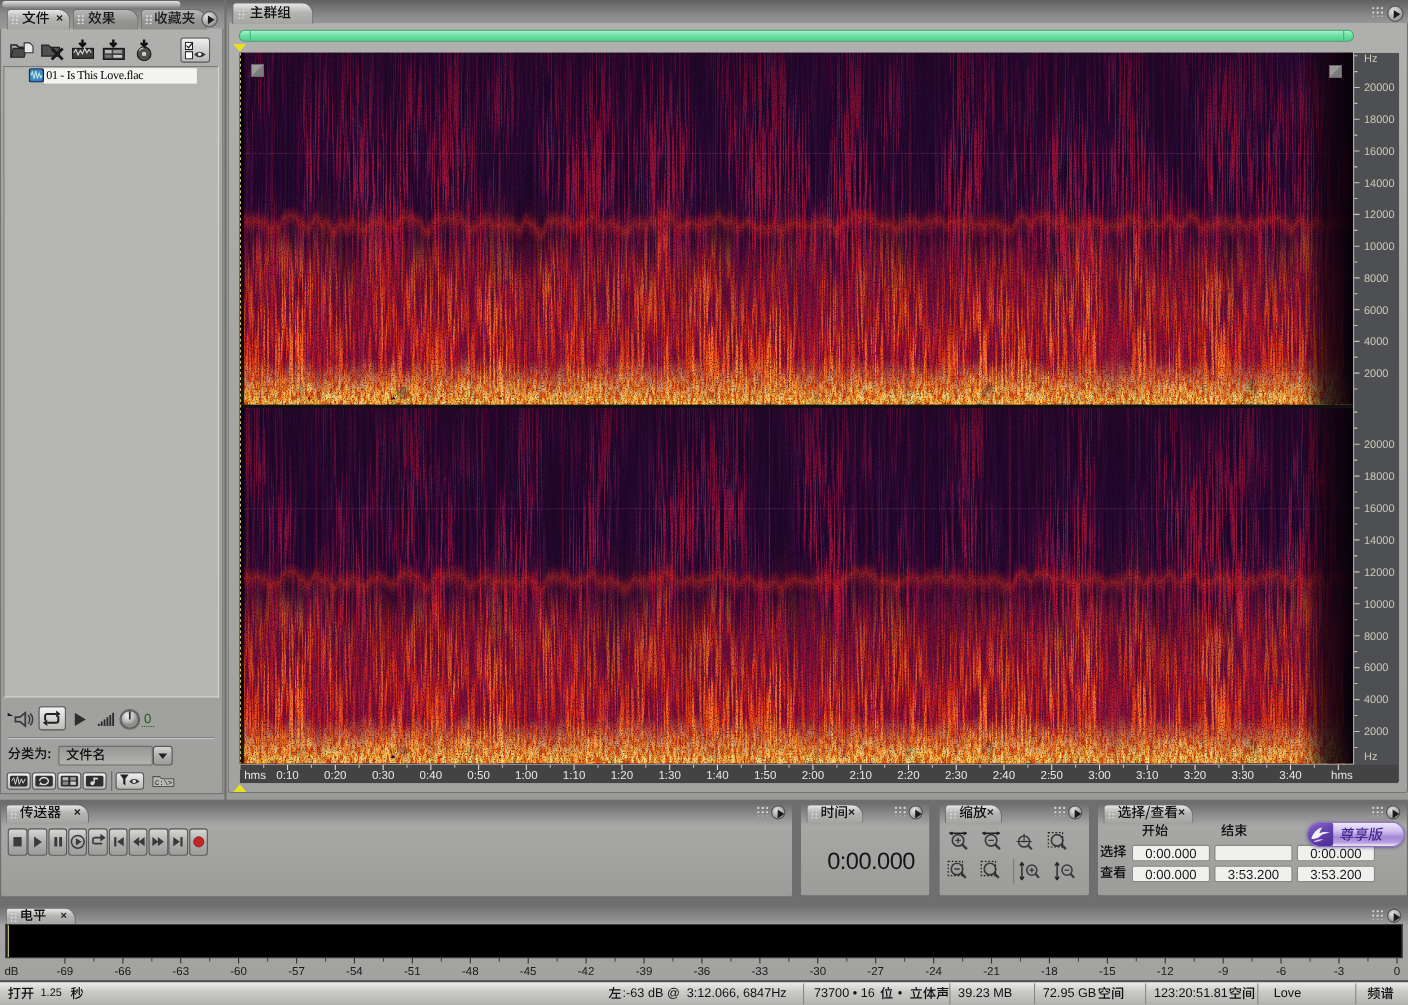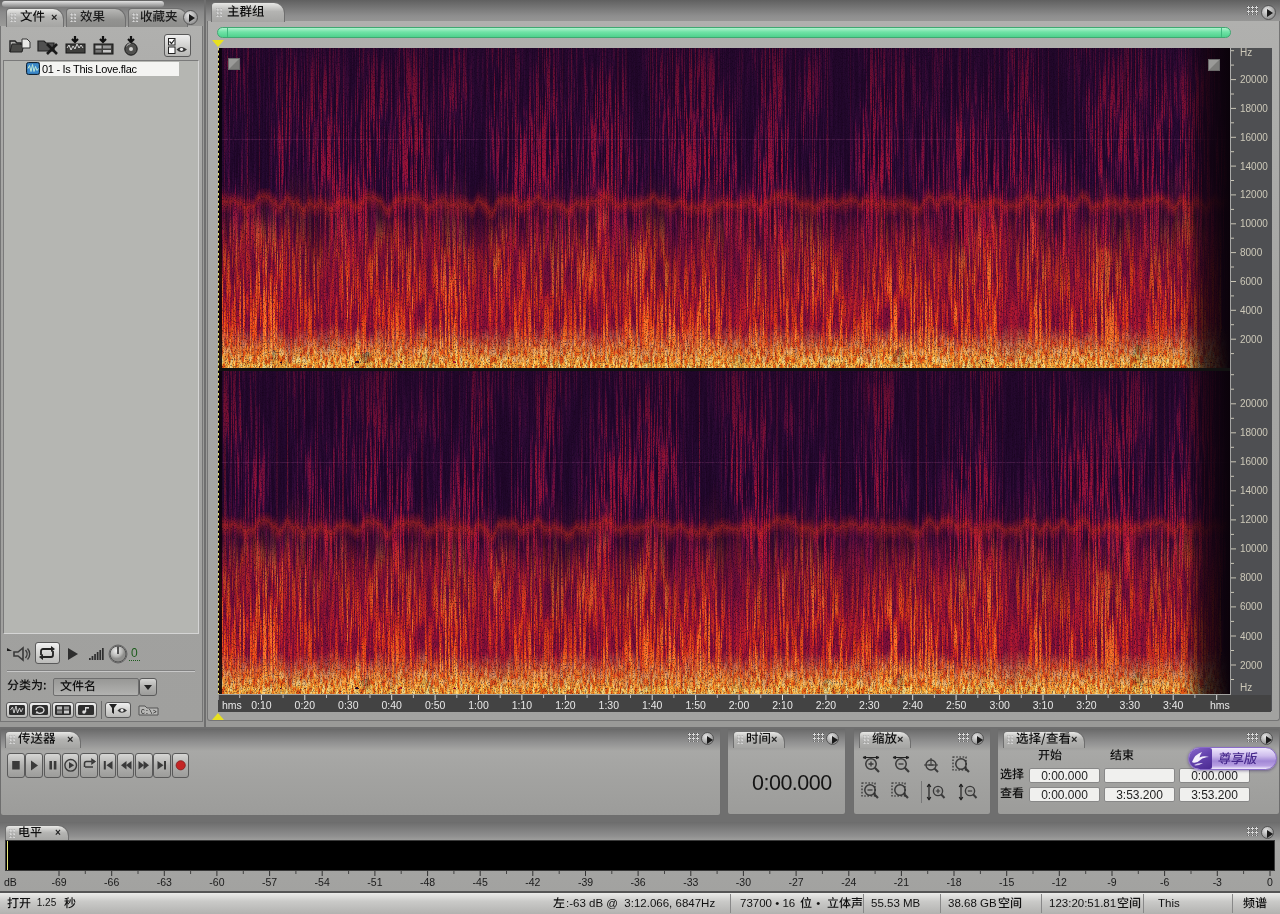--- a/index.html
+++ b/index.html
@@ -71,21 +71,21 @@
       <path d="M8.5 11.5 q4.5-5 10.5 0 q-6 5 -10.5 0 z" fill="#333"></path>
       <circle cx="13.5" cy="11.3" r="1.6" fill="#eee"></circle>
     </svg>
     <div class="abs" style="left:3px;top:60px;width:196px;height:574px;background:#b5b6b2;border:1px solid #7a7a7a;border-right-color:#d5d5d5;border-bottom-color:#d5d5d5"></div>
     <svg class="abs" style="left:26px;top:62px" width="14" height="13">
       <rect x="0.5" y="0.5" width="13" height="12" rx="2" fill="#2a6ea8" stroke="#123"></rect>
       <rect x="1.5" y="1.5" width="11" height="10" rx="1.5" fill="#3c88c8"></rect>
       <path d="M2 6.5 l1.5-3 1.5 6 1.5-7 1.5 7 1.5-5 1.5 4 1.5-2" stroke="#bfe8d8" stroke-width="1" fill="none"></path>
     </svg>
     <div class="abs" style="left:40px;top:61.5px;width:139px;height:14.5px;background:#f4f4f2"></div>
-    <div class="abs" style="left:42px;top:63px;font-family:Liberation Sans, sans-serif;font-size:11px;color:#000;letter-spacing:-0.3px;white-space:pre">01 - Is This Love.flac</div>
+    <div class="abs" style="left:42px;top:63px;font-family:Liberation Serif, serif;font-size:11px;color:#000;letter-spacing:-0.3px;white-space:pre">01 - Is This Love.flac</div>
     <svg class="abs" style="left:6px;top:645px" width="26" height="18">
       <path d="M1 3 l5 3 -5 0 z" fill="#1a1a1a"></path>
       <path d="M8 7 h4 l5-4 v12 l-5-4 h-4 z" fill="none" stroke="#3a3a3a" stroke-width="1.6"></path>
       <path d="M19.5 5 a6 6 0 0 1 0 8 M21.5 3.5 a8 8 0 0 1 0 11" stroke="#3a3a3a" stroke-width="1.4" fill="none"></path>
     </svg>
     <div class="btn" style="left:35px;top:642px;width:25px;height:22px;background:linear-gradient(180deg,#f2f2f2,#d2d2d0 55%,#bcbcba)"></div>
     <svg class="abs" style="left:39px;top:646px" width="18" height="14">
       <path d="M2 9 v-4 a2 2 0 0 1 2-2 h8 M14 5 v4 a2 2 0 0 1 -2 2 h-8" stroke="#222" stroke-width="1.8" fill="none"></path>
       <path d="M12 0 l4 3 -4 3 z M4 8 l-4 3 4 3 z" fill="#222"></path>
     </svg>
@@ -871,25 +871,25 @@
     </svg>
     <div class="abs" style="left:566px;top:897px;font-size:11.5px;color:#111;font-family:'Liberation Sans';white-space:pre">:-63 dB @  3:12.066, 6847Hz</div>
     <div class="abs" style="left:740px;top:897px;font-size:11.5px;color:#111;font-family:'Liberation Sans';white-space:pre">73700 • 16 </div>
     <svg style="position:absolute;left:800px;top:897px;" width="14" height="15">
       <path transform="translate(0,10.3)" d="M4.4 -8H11V-6.9H4.4ZM5.1 -6.1 6.2 -6.3Q6.3 -5.7 6.5 -5Q6.6 -4.4 6.7 -3.7Q6.8 -3 6.9 -2.4Q7 -1.8 7 -1.4L5.9 -1Q5.9 -1.5 5.8 -2.1Q5.7 -2.7 5.6 -3.4Q5.5 -4.1 5.4 -4.8Q5.3 -5.5 5.1 -6.1ZM9.2 -6.4 10.4 -6.2Q10.3 -5.5 10.1 -4.7Q10 -3.8 9.8 -3Q9.6 -2.2 9.4 -1.5Q9.2 -0.8 9.1 -0.2L8.1 -0.4Q8.2 -1 8.4 -1.7Q8.6 -2.5 8.7 -3.3Q8.9 -4.1 9 -4.9Q9.1 -5.7 9.2 -6.4ZM3.9 -0.6H11.5V0.5H3.9ZM6.7 -10 7.8 -10.3Q8 -9.8 8.2 -9.3Q8.3 -8.8 8.4 -8.4L7.3 -8.1Q7.2 -8.5 7.1 -9Q6.9 -9.5 6.7 -10ZM3.3 -10.1 4.4 -9.8Q4 -8.7 3.4 -7.7Q2.9 -6.7 2.3 -5.8Q1.7 -4.9 1 -4.3Q1 -4.4 0.9 -4.6Q0.8 -4.8 0.6 -5.1Q0.5 -5.3 0.4 -5.4Q1 -6 1.5 -6.7Q2.1 -7.5 2.5 -8.3Q3 -9.2 3.3 -10.1ZM2 -6.9 3.2 -8 3.2 -8V1H2Z" fill="#111"></path>
     </svg>
     <div class="abs" style="left:813px;top:897px;font-size:11.5px;color:#111;font-family:'Liberation Sans';white-space:pre"> • </div>
     <svg style="position:absolute;left:827px;top:897px;" width="38" height="15">
       <path transform="translate(0,10.3)" d="M1.1 -7.9H10.9V-6.8H1.1ZM0.6 -0.6H11.4V0.5H0.6ZM2.7 -6 3.9 -6.3Q4.1 -5.5 4.3 -4.6Q4.5 -3.7 4.7 -2.9Q4.9 -2 5 -1.3L3.8 -1Q3.7 -1.7 3.5 -2.6Q3.4 -3.4 3.2 -4.3Q2.9 -5.2 2.7 -6ZM8.2 -6.2 9.4 -6Q9.2 -5.3 9 -4.5Q8.8 -3.7 8.5 -2.9Q8.3 -2.1 8 -1.4Q7.7 -0.7 7.5 -0.1L6.4 -0.4Q6.6 -1 6.9 -1.7Q7.1 -2.4 7.4 -3.2Q7.6 -4 7.8 -4.8Q8 -5.6 8.2 -6.2ZM5 -9.9 6.1 -10.2Q6.3 -9.8 6.5 -9.2Q6.7 -8.7 6.8 -8.3L5.6 -8Q5.5 -8.4 5.4 -8.9Q5.2 -9.5 5 -9.9Z M14.9 -10.1 15.9 -9.8Q15.6 -8.8 15.1 -7.7Q14.6 -6.7 14.1 -5.8Q13.5 -4.9 12.9 -4.3Q12.9 -4.4 12.7 -4.6Q12.6 -4.8 12.5 -5.1Q12.4 -5.3 12.3 -5.4Q12.8 -6 13.3 -6.7Q13.8 -7.5 14.2 -8.3Q14.6 -9.2 14.9 -10.1ZM13.8 -6.9 14.9 -8 14.9 -8V1H13.8ZM18.9 -10.1H20V0.9H18.9ZM15.6 -7.8H23.5V-6.7H15.6ZM17.1 -2.2H21.8V-1.1H17.1ZM20.5 -7.2Q20.8 -6.2 21.3 -5.2Q21.8 -4.1 22.5 -3.2Q23.1 -2.4 23.8 -1.8Q23.6 -1.6 23.3 -1.4Q23.1 -1.1 22.9 -0.9Q22.2 -1.6 21.6 -2.5Q21 -3.5 20.5 -4.7Q20 -5.8 19.6 -7ZM18.5 -7.3 19.3 -7.1Q19 -5.9 18.4 -4.7Q17.9 -3.5 17.3 -2.5Q16.6 -1.5 15.9 -0.9Q15.8 -1 15.7 -1.2Q15.5 -1.3 15.4 -1.5Q15.2 -1.6 15.1 -1.7Q15.8 -2.3 16.5 -3.2Q17.1 -4.1 17.6 -5.2Q18.2 -6.2 18.5 -7.3Z M24.8 -9.2H35.2V-8.2H24.8ZM25.5 -7.2H34.7V-6.2H25.5ZM26.5 -2.9H33.7V-1.9H26.5ZM26.5 -5.4H34.5V-1.3H33.3V-4.5H26.5ZM25.8 -5.4H26.9V-3.9Q26.9 -3.3 26.8 -2.7Q26.8 -2 26.6 -1.4Q26.4 -0.7 26 -0.1Q25.7 0.6 25.2 1.1Q25.1 1 24.9 0.8Q24.8 0.7 24.6 0.5Q24.4 0.4 24.3 0.3Q25 -0.3 25.3 -1.1Q25.6 -1.8 25.7 -2.5Q25.8 -3.3 25.8 -3.9ZM29.4 -10.1H30.5V-6.7H29.4ZM29.4 -5.1H30.5V-2.3H29.4Z" fill="#111"></path>
     </svg>
-    <div class="abs" style="left:871px;top:897px;font-size:11.5px;color:#111;font-family:'Liberation Sans';white-space:pre">55.53 MB</div>
-    <div class="abs" style="left:948px;top:897px;font-size:11.5px;color:#111;font-family:'Liberation Sans';white-space:pre">38.68 GB </div>
+    <div class="abs" style="left:871px;top:897px;font-size:11.5px;color:#111;font-family:'Liberation Sans';white-space:pre">39.23 MB</div>
+    <div class="abs" style="left:948px;top:897px;font-size:11.5px;color:#111;font-family:'Liberation Sans';white-space:pre">72.95 GB </div>
     <svg style="position:absolute;left:998px;top:897px;" width="26" height="15">
       <path transform="translate(0,10.3)" d="M5.4 -3.5H6.6V0.1H5.4ZM0.8 -8.7H11.2V-6.2H10V-7.7H2V-5.9H0.8ZM2.2 -4.2H9.8V-3.2H2.2ZM0.9 -0.4H11.2V0.6H0.9ZM6.6 -6.3 7.4 -7.1Q7.8 -6.8 8.3 -6.6Q8.8 -6.3 9.3 -6.1Q9.9 -5.8 10.3 -5.5Q10.8 -5.3 11.1 -5.1L10.3 -4.2Q10 -4.4 9.6 -4.7Q9.1 -4.9 8.6 -5.2Q8.1 -5.5 7.6 -5.8Q7.1 -6.1 6.6 -6.3ZM4.6 -7.1 5.4 -6.4Q4.9 -6 4.2 -5.5Q3.6 -5.1 2.9 -4.7Q2.3 -4.3 1.6 -4.1L0.9 -5.1Q2 -5.4 2.9 -5.9Q3.8 -6.5 4.6 -7.1ZM5 -9.9 6.2 -10.2Q6.4 -9.8 6.6 -9.3Q6.8 -8.8 7 -8.5L5.7 -8.1Q5.6 -8.4 5.4 -9Q5.2 -9.5 5 -9.9Z M13 -7.3H14.2V1H13ZM13.2 -9.5 14.1 -10Q14.3 -9.8 14.6 -9.4Q14.9 -9.1 15.2 -8.8Q15.4 -8.5 15.6 -8.3L14.6 -7.6Q14.5 -7.9 14.2 -8.2Q14 -8.5 13.7 -8.9Q13.4 -9.2 13.2 -9.5ZM16.2 -9.5H22.6V-8.4H16.2ZM21.9 -9.5H23.1V-0.3Q23.1 0.1 23 0.4Q22.9 0.6 22.6 0.8Q22.4 0.9 22 0.9Q21.5 0.9 21 0.9Q20.9 0.7 20.9 0.4Q20.8 0.1 20.6 -0.1Q21 -0.1 21.3 -0.1Q21.6 -0.1 21.7 -0.1Q21.8 -0.1 21.9 -0.1Q21.9 -0.2 21.9 -0.3ZM16.7 -3.5V-2.1H19.3V-3.5ZM16.7 -5.8V-4.4H19.3V-5.8ZM15.7 -6.7H20.4V-1.1H15.7Z" fill="#111"></path>
     </svg>
     <div class="abs" style="left:1049px;top:897px;font-size:11.5px;color:#111;font-family:'Liberation Sans';white-space:pre">123:20:51.81 </div>
     <svg style="position:absolute;left:1117px;top:897px;" width="26" height="15">
       <path transform="translate(0,10.3)" d="M5.4 -3.5H6.6V0.1H5.4ZM0.8 -8.7H11.2V-6.2H10V-7.7H2V-5.9H0.8ZM2.2 -4.2H9.8V-3.2H2.2ZM0.9 -0.4H11.2V0.6H0.9ZM6.6 -6.3 7.4 -7.1Q7.8 -6.8 8.3 -6.6Q8.8 -6.3 9.3 -6.1Q9.9 -5.8 10.3 -5.5Q10.8 -5.3 11.1 -5.1L10.3 -4.2Q10 -4.4 9.6 -4.7Q9.1 -4.9 8.6 -5.2Q8.1 -5.5 7.6 -5.8Q7.1 -6.1 6.6 -6.3ZM4.6 -7.1 5.4 -6.4Q4.9 -6 4.2 -5.5Q3.6 -5.1 2.9 -4.7Q2.3 -4.3 1.6 -4.1L0.9 -5.1Q2 -5.4 2.9 -5.9Q3.8 -6.5 4.6 -7.1ZM5 -9.9 6.2 -10.2Q6.4 -9.8 6.6 -9.3Q6.8 -8.8 7 -8.5L5.7 -8.1Q5.6 -8.4 5.4 -9Q5.2 -9.5 5 -9.9Z M13 -7.3H14.2V1H13ZM13.2 -9.5 14.1 -10Q14.3 -9.8 14.6 -9.4Q14.9 -9.1 15.2 -8.8Q15.4 -8.5 15.6 -8.3L14.6 -7.6Q14.5 -7.9 14.2 -8.2Q14 -8.5 13.7 -8.9Q13.4 -9.2 13.2 -9.5ZM16.2 -9.5H22.6V-8.4H16.2ZM21.9 -9.5H23.1V-0.3Q23.1 0.1 23 0.4Q22.9 0.6 22.6 0.8Q22.4 0.9 22 0.9Q21.5 0.9 21 0.9Q20.9 0.7 20.9 0.4Q20.8 0.1 20.6 -0.1Q21 -0.1 21.3 -0.1Q21.6 -0.1 21.7 -0.1Q21.8 -0.1 21.9 -0.1Q21.9 -0.2 21.9 -0.3ZM16.7 -3.5V-2.1H19.3V-3.5ZM16.7 -5.8V-4.4H19.3V-5.8ZM15.7 -6.7H20.4V-1.1H15.7Z" fill="#111"></path>
     </svg>
-    <div class="abs" style="left:1158px;top:897px;font-size:11.5px;color:#111;font-family:'Liberation Sans';white-space:pre">This</div>
+    <div class="abs" style="left:1158px;top:897px;font-size:11.5px;color:#111;font-family:'Liberation Sans';white-space:pre">Love</div>
     <svg style="position:absolute;left:1243px;top:897px;" width="26" height="15">
       <path transform="translate(0,10.3)" d="M6.2 -9.4H11.4V-8.4H6.2ZM8.5 -8.8 9.5 -8.6Q9.4 -8.1 9.2 -7.6Q9 -7.1 8.8 -6.8L7.9 -7Q8.1 -7.4 8.2 -7.9Q8.4 -8.4 8.5 -8.8ZM6.5 -7.3H11.1V-1.7H10.1V-6.4H7.4V-1.6H6.5ZM8.3 -5.9H9.3Q9.3 -4.6 9.2 -3.6Q9.2 -2.6 9 -1.8Q8.8 -1 8.4 -0.5Q8.1 0 7.5 0.4Q6.8 0.8 5.9 1.1Q5.8 0.9 5.7 0.6Q5.5 0.4 5.4 0.3Q6.2 0 6.8 -0.3Q7.3 -0.6 7.6 -1.1Q8 -1.5 8.1 -2.2Q8.3 -2.8 8.3 -3.7Q8.3 -4.7 8.3 -5.9ZM8.7 -0.9 9.3 -1.6Q9.7 -1.3 10.2 -0.9Q10.6 -0.6 11 -0.3Q11.4 0.1 11.7 0.3L11 1Q10.8 0.8 10.4 0.4Q10 0.1 9.5 -0.3Q9.1 -0.6 8.7 -0.9ZM3.5 -8.7H5.8V-7.8H3.5ZM0.4 -6.5H6V-5.5H0.4ZM3.1 -10.1H4.1V-5.9H3.1ZM1.2 -9.1H2.2V-5.9H1.2ZM5 -4.6 6 -4.4Q5.7 -3 5 -2Q4.4 -0.9 3.4 -0.2Q2.5 0.6 1.1 1Q1 0.8 0.8 0.6Q0.6 0.3 0.5 0.2Q1.8 -0.2 2.7 -0.8Q3.6 -1.5 4.1 -2.4Q4.7 -3.4 5 -4.6ZM1.4 -4.8 2.4 -4.6Q2.2 -3.8 1.9 -3.1Q1.6 -2.4 1.2 -1.9Q1.1 -2 1 -2.1Q0.8 -2.2 0.6 -2.3Q0.5 -2.4 0.4 -2.4Q0.7 -2.9 1 -3.5Q1.3 -4.1 1.4 -4.8ZM2.8 -5.7H3.9V-1.8H2.8Z M13 -9.2 13.7 -9.9Q14 -9.6 14.4 -9.2Q14.7 -8.9 15 -8.6Q15.3 -8.2 15.5 -8L14.7 -7.2Q14.5 -7.5 14.2 -7.8Q13.9 -8.2 13.6 -8.5Q13.3 -8.9 13 -9.2ZM14 0.8 13.8 -0.2 14 -0.7 16 -2.1Q16.1 -1.8 16.2 -1.5Q16.3 -1.3 16.4 -1.1Q15.7 -0.6 15.2 -0.3Q14.8 0.1 14.6 0.3Q14.3 0.5 14.2 0.6Q14.1 0.7 14 0.8ZM12.5 -6.4H14.6V-5.3H12.5ZM17.1 -9.8 17.9 -10.2Q18.2 -9.9 18.5 -9.5Q18.7 -9.1 18.9 -8.8L18 -8.4Q17.9 -8.6 17.6 -9Q17.4 -9.4 17.1 -9.8ZM21 -10.2 22 -9.8Q21.7 -9.4 21.4 -8.9Q21.1 -8.4 20.9 -8.1L20.1 -8.4Q20.3 -8.6 20.4 -9Q20.6 -9.3 20.8 -9.6Q20.9 -9.9 21 -10.2ZM16 -8.6H23.1V-7.7H16ZM18 -8.1H19V-5.1H18ZM20.1 -8.1H21.1V-5.1H20.1ZM15.6 -5.5H23.6V-4.5H15.6ZM16 -7.2 16.7 -7.6Q17 -7.3 17.3 -6.9Q17.6 -6.5 17.7 -6.1L16.9 -5.7Q16.8 -6 16.5 -6.4Q16.3 -6.8 16 -7.2ZM22.3 -7.6 23.2 -7.2Q22.9 -6.8 22.6 -6.4Q22.3 -6 22.1 -5.7L21.4 -6Q21.5 -6.2 21.7 -6.5Q21.9 -6.8 22 -7Q22.2 -7.3 22.3 -7.6ZM16.7 -3.9H22.5V1H21.5V-3H17.7V1H16.7ZM17.1 -2.2H22V-1.4H17.1ZM17.1 -0.5H22V0.4H17.1ZM14 0.8Q13.9 0.6 13.9 0.5Q13.8 0.3 13.7 0.1Q13.6 -0.1 13.5 -0.2Q13.6 -0.3 13.8 -0.5Q14 -0.8 14 -1.2V-6.4H15.1V-0.3Q15.1 -0.3 14.9 -0.2Q14.7 -0.1 14.5 0.1Q14.3 0.2 14.1 0.4Q14 0.6 14 0.8Z" fill="#111"></path>
     </svg>
   </div>
 </body></html>

